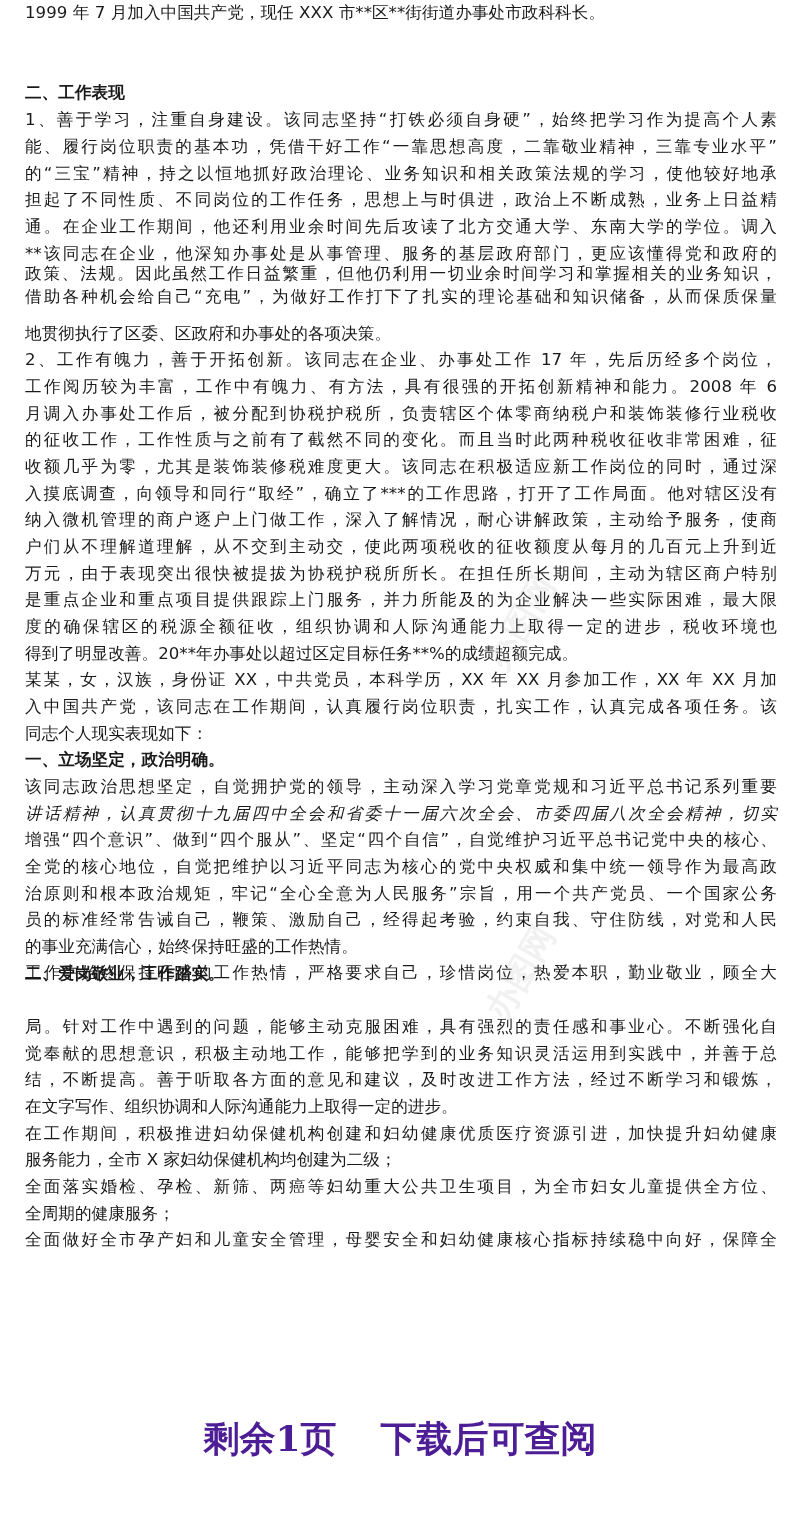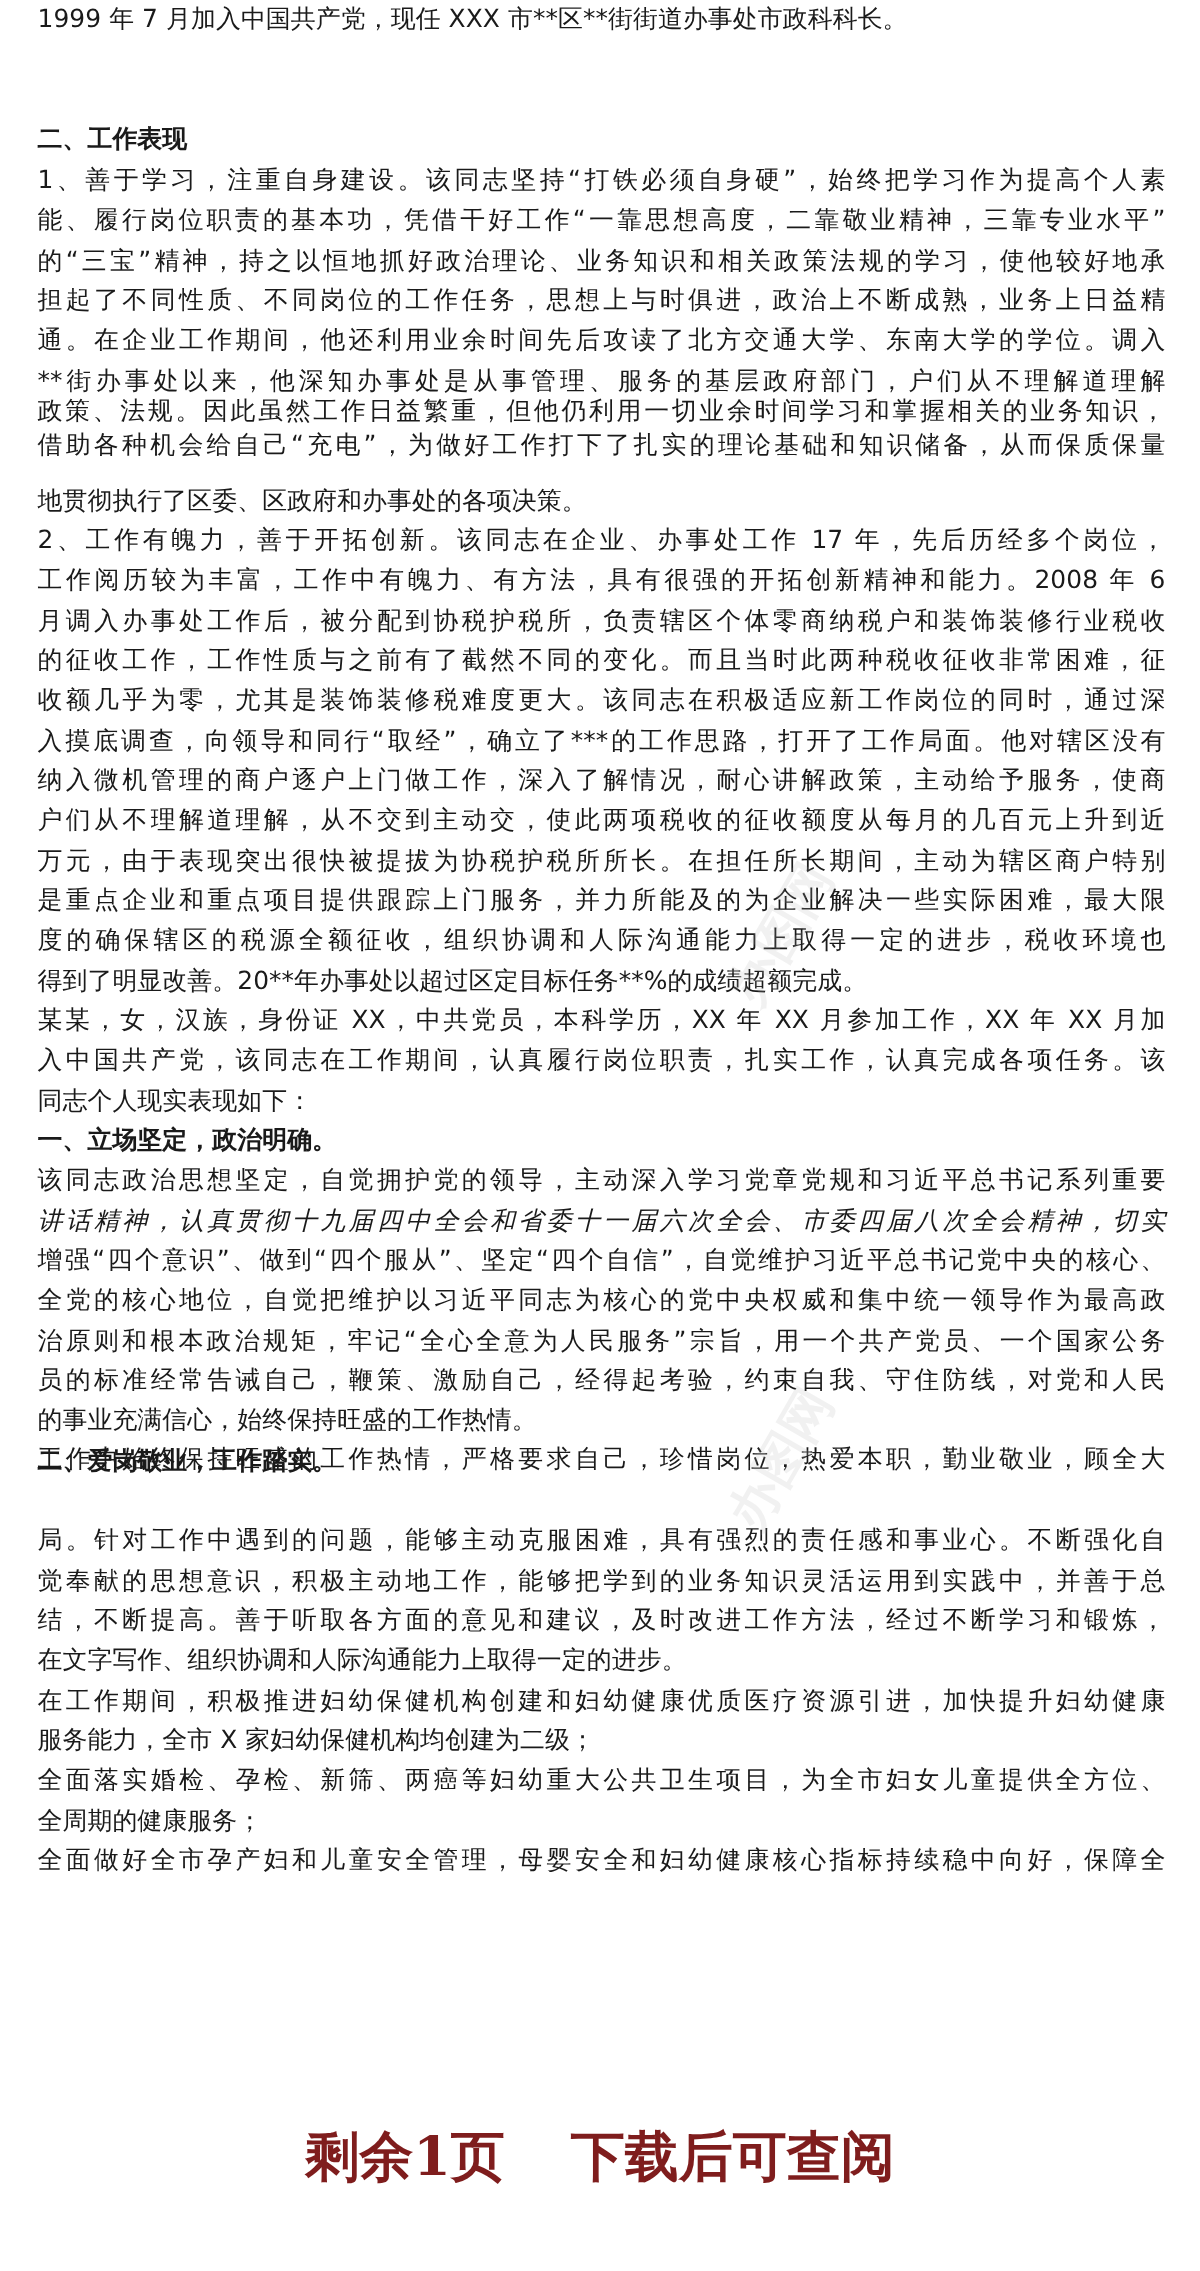--- a/index.html
+++ b/index.html
@@ -45,38 +45,38 @@
     }
     .more-banner {
       position: absolute;
       top: 1412px;
       left: 0;
       width: 800px;
       text-align: center;
       font-family: "DejaVu Serif", "Liberation Serif", serif;
       font-weight: bold;
       font-size: 36px;
-      color: #7f1d1d;
+      color: #4c1d95;
       letter-spacing: 0px;
       line-height: 52px;
     }
     .more-banner .gap { display: inline-block; width: 44px; }
   </style>
 </head>
 <body>
 
 <div class="page">
   <div class="line text" style="top: 0px;">1999 年 7 月加入中国共产党，现任 XXX 市**区**街街道办事处市政科科长。</div>
   <div class="line heading" style="top: 80px;">二、工作表现</div>
   <div class="line justify" style="top: 107px;">1、善于学习，注重自身建设。该同志坚持“打铁必须自身硬”，始终把学习作为提高个人素</div>
   <div class="line justify" style="top: 134px;">能、履行岗位职责的基本功，凭借干好工作“一靠思想高度，二靠敬业精神，三靠专业水平”</div>
   <div class="line justify" style="top: 161px;">的“三宝”精神，持之以恒地抓好政治理论、业务知识和相关政策法规的学习，使他较好地承</div>
   <div class="line justify" style="top: 187px;">担起了不同性质、不同岗位的工作任务，思想上与时俱进，政治上不断成熟，业务上日益精</div>
   <div class="line justify" style="top: 214px;">通。在企业工作期间，他还利用业余时间先后攻读了北方交通大学、东南大学的学位。调入</div>
-  <div class="line justify" style="top: 241px;">**街办事处以来，他深知办事处是从事管理、服务的基层政府部门，户们从不理解道理解</div>
+  <div class="line justify" style="top: 241px;">**该同志在企业，他深知办事处是从事管理、服务的基层政府部门，更应该懂得党和政府的</div>
   <div class="line justify" style="top: 261px;">政策、法规。因此虽然工作日益繁重，但他仍利用一切业余时间学习和掌握相关的业务知识，</div>
   <div class="line justify" style="top: 284px;">借助各种机会给自己“充电”，为做好工作打下了扎实的理论基础和知识储备，从而保质保量</div>
   <div class="line text" style="top: 321px;">地贯彻执行了区委、区政府和办事处的各项决策。</div>
   <div class="line justify" style="top: 347px;">2、工作有魄力，善于开拓创新。该同志在企业、办事处工作 17 年，先后历经多个岗位，</div>
   <div class="line justify" style="top: 374px;">工作阅历较为丰富，工作中有魄力、有方法，具有很强的开拓创新精神和能力。2008 年 6</div>
   <div class="line justify" style="top: 401px;">月调入办事处工作后，被分配到协税护税所，负责辖区个体零商纳税户和装饰装修行业税收</div>
   <div class="line justify" style="top: 427px;">的征收工作，工作性质与之前有了截然不同的变化。而且当时此两种税收征收非常困难，征</div>
   <div class="line justify" style="top: 454px;">收额几乎为零，尤其是装饰装修税难度更大。该同志在积极适应新工作岗位的同时，通过深</div>
   <div class="line justify" style="top: 481px;">入摸底调查，向领导和同行“取经”，确立了***的工作思路，打开了工作局面。他对辖区没有</div>
   <div class="line justify" style="top: 507px;">纳入微机管理的商户逐户上门做工作，深入了解情况，耐心讲解政策，主动给予服务，使商</div>

